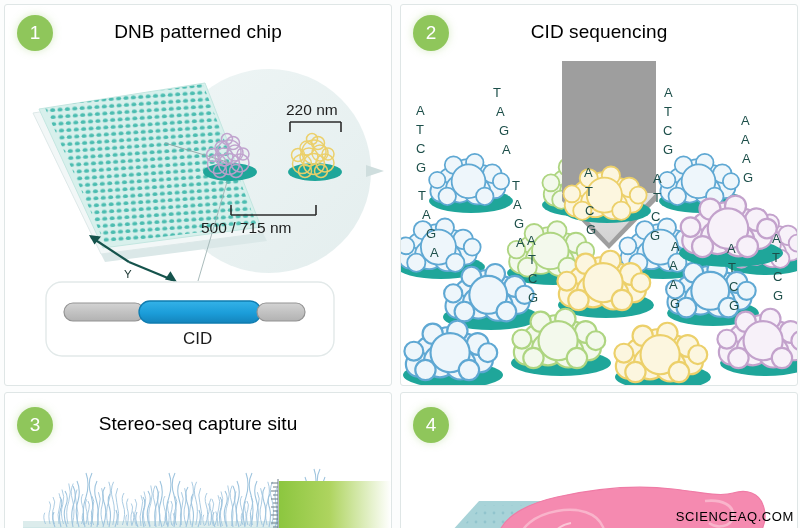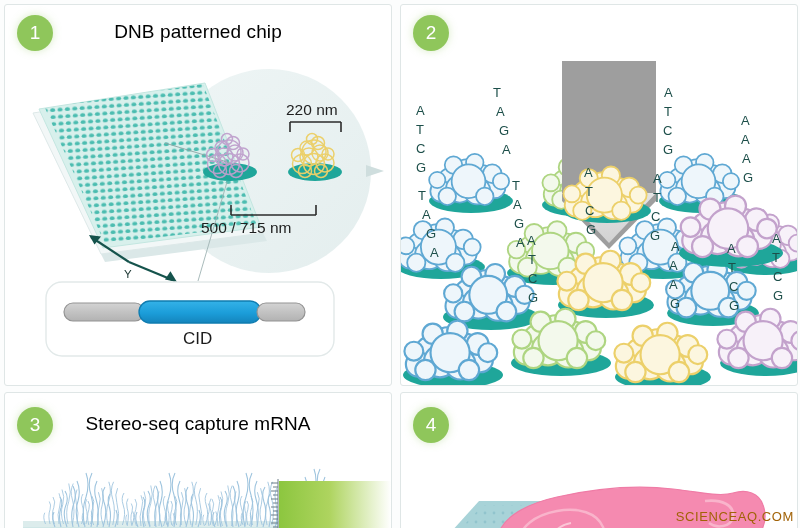--- a/index.html
+++ b/index.html
@@ -39,21 +39,21 @@
 
   
   .nt{font-family:"Liberation Sans",sans-serif;font-size:13px;fill:#1d4f4a;}
 
   .label-dim{font-size:15.5px;fill:#1f1f1f;font-family:"Liberation Sans",sans-serif;}
   .label-axis{font-size:11.5px;fill:#17332f;font-family:"Liberation Sans",sans-serif;}
   .label-cid{font-size:17px;fill:#1c1c1c;font-family:"Liberation Sans",sans-serif;}
 
   .watermark{
     position:absolute;right:6px;bottom:4px;
-    font-size:13px;color:#a16207;letter-spacing:.6px;
+    font-size:13px;color:#000000;letter-spacing:.6px;
     font-family:"Liberation Sans",sans-serif;
   }
 </style>
 </head>
 <body>
 
 <div class="figure">
 
   <div class="panel" id="panel-1">
     <div class="badge">1</div>
@@ -163,20 +163,21 @@
           <rect x="134" y="296" width="122" height="22" rx="11" ry="11" fill="url(#cidgrad)" stroke="#0f7cb0" stroke-width="1.3"></rect>
           <rect x="252" y="298" width="48" height="18" rx="9" ry="9" fill="url(#adgrad)" stroke="#939393" stroke-width="1.2"></rect>
           <text class="label-cid" x="178" y="339">CID</text>
         </g>
       </svg>
     </div>
   </div>
 
   <div class="panel" id="panel-2">
     <div class="badge">2</div>
+    <div class="panel-title">CID sequencing</div>
 
     <div class="stage">
       <svg width="396" height="380" viewBox="0 0 396 380">
         <defs>
           <g id="ball">
             <circle cx="-16" cy="-4" r="10"></circle>
               <circle cx="-4" cy="-11" r="9.5"></circle>
             <circle cx="9" cy="-6" r="10"></circle>
               <circle cx="19" cy="2" r="8.5"></circle>
             <circle cx="-24" cy="5" r="8.5"></circle>
@@ -352,21 +353,21 @@
             <text class="nt" x="372" y="276">C</text>
               <text class="nt" x="372" y="295">G</text>
           </g>
         </g>
       </svg>
     </div>
   </div>
 
   <div class="panel" id="panel-3">
     <div class="badge">3</div>
-    <div class="panel-title">Stereo-seq capture mRNA</div>
+    <div class="panel-title">Stereo-seq capture situ</div>
 
     <div class="stage">
       <svg width="386" height="150" viewBox="0 0 386 150">
         <defs>
           <linearGradient id="greenfade" x1="0" y1="0" x2="1" y2="0">
             <stop offset="0%" stop-color="#8cc63f"></stop>
             <stop offset="45%" stop-color="#aed45f"></stop>
             <stop offset="100%" stop-color="#ffffff"></stop>
           </linearGradient>
           <g id="tuft" stroke="#9ec4de" stroke-width="1.1" fill="none">

